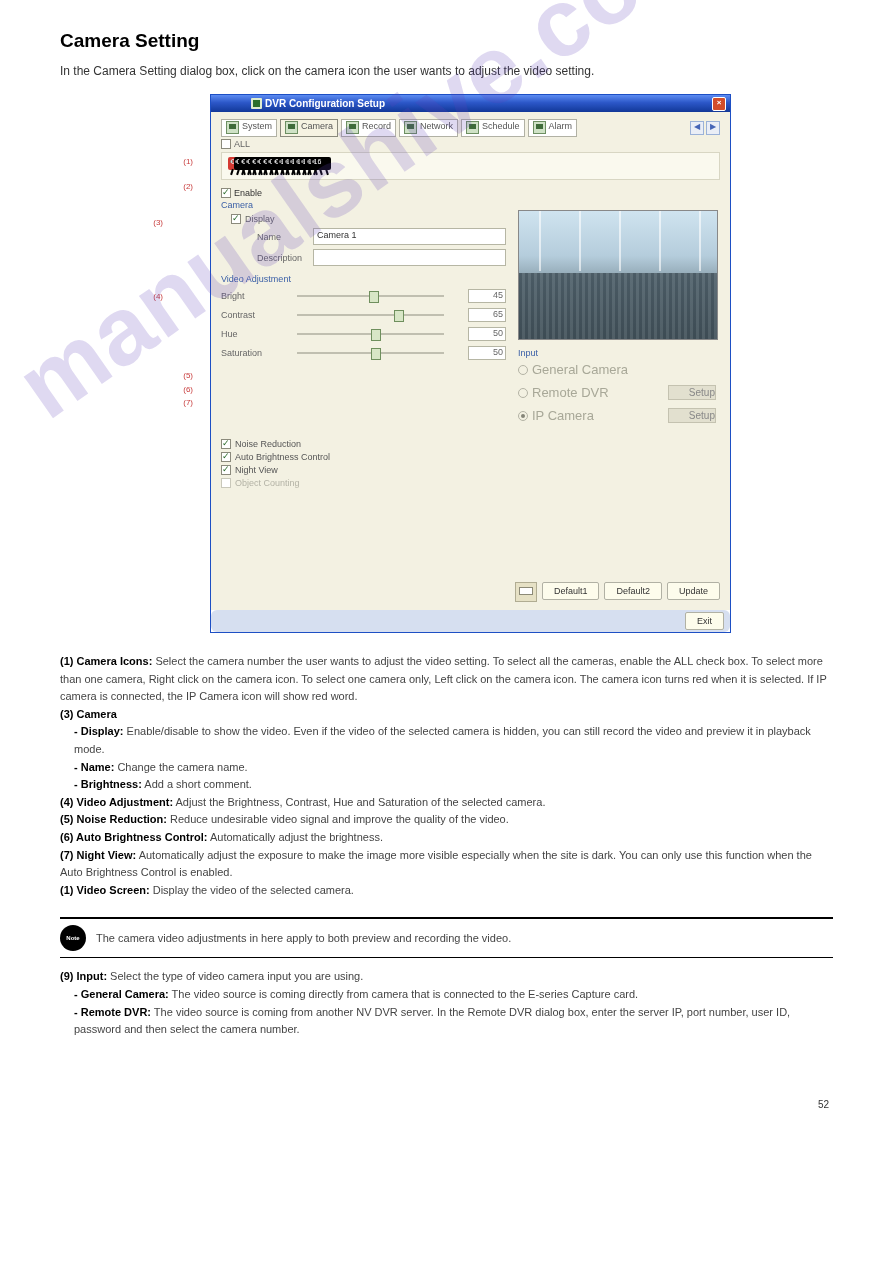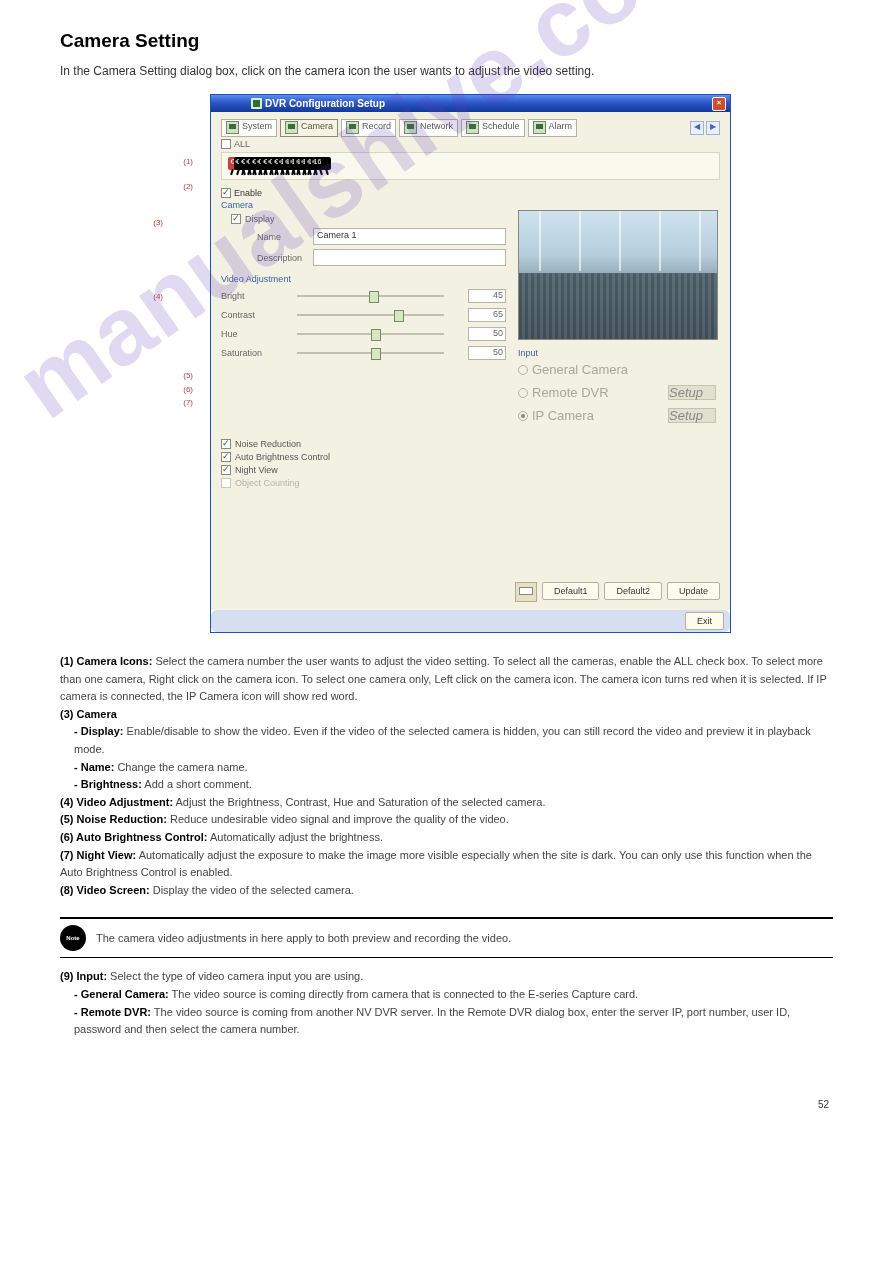--- a/index.html
+++ b/index.html
@@ -98,21 +98,21 @@
   .preview-lines { position:absolute; inset:0; }
   .preview-lines span { position:absolute; background:#fff; width:2px; height:60px; top:0; opacity:.6; }
   .preview-crowd { position:absolute; left:0; right:0; bottom:0; height:66px;
     background:repeating-linear-gradient(90deg,#33414a 0 3px,#4c5a62 3px 6px);
     opacity:.75;
   }
   .input-group-label { color:#3a5fa6; font-size:9px; margin:8px 0 4px; }
   .radio-row { display:flex; align-items:center; gap:4px; font-size:13px; color:#a8a898; margin:4px 0; }
   .radio-row .circle { width:8px; height:8px; border:1px solid #b3b3a5; border-radius:50%; }
   .radio-row.sel .circle::after { content:""; display:block; width:4px; height:4px; margin:2px; background:#858578; border-radius:50%; }
-  .setup-btn { width:46px; height:13px; background:#e2e0cf; border:1px solid #c4c2b0; font-size:13px; text-align:left; line-height:13px; color:#888;font-style:italic; }
+  .setup-btn { width:46px; height:13px; background:#e2e0cf; border:1px solid #c4c2b0; font-size:10px; text-align:right; line-height:13px; color:#888; }
   .chk-line { display:flex; align-items:flex-start; gap:4px; font-size:9px; color:#555; margin:3px 0; }
   .chk-line.disabled { color:#b4b3a6; }
   .chk-box { width:10px; height:10px; border:1px solid #8b8a7c; background:#fff; position:relative; box-sizing:border-box; }
   .chk-box.checked::after { content:"✓"; position:absolute; font-size:9px; line-height:8px; color:#2a6a2a; left:0; top:-1px; }
   .bottom-buttons { display:flex; gap:5px; justify-content:flex-end; margin-top:94px; }
   .printer-icon { width:20px; height:18px; background:#e6e1c5; border:1px solid #b0ac92; position:relative; }
   .printer-icon::after { content:""; position:absolute; top:4px; left:3px; right:3px; bottom:6px; background:#fff; border:1px solid #8c8a77; }
   .win-btn { height:18px; padding:0 11px; background:#fdfcec; border:1px solid #b1b1a4; border-radius:2px; font-size:9px; color:#333; }
   .exit-row { background:#d6dff0; padding:2px 6px; display:flex; justify-content:flex-end;border-radius:6px; }
   .callouts-left, .callouts-right { position:absolute; top:0; font-size:8px; color:#c83c3c; }
@@ -444,21 +444,21 @@
   <div class="footnotes">
     <div><b>(1) Camera Icons:</b> <span>Select the camera number the user wants to adjust the video setting. To select all the cameras, enable the ALL check box. To select more than one camera, Right click on the camera icon. To select one camera only, Left click on the camera icon. The camera icon turns red when it is selected. If IP camera is connected, the IP Camera icon will show red word.</span></div>
     <div><b>(3) Camera</b></div>
     <div style="padding-left:14px;"><b>- Display:</b><span> Enable/disable to show the video. Even if the video of the selected camera is hidden, you can still record the video and preview it in playback mode.</span></div>
     <div style="padding-left:14px;"><b>- Name:</b><span> Change the camera name.</span></div>
     <div style="padding-left:14px;"><b>- Brightness:</b><span> Add a short comment.</span></div>
     <div><b>(4) Video Adjustment:</b> <span>Adjust the Brightness, Contrast, Hue and Saturation of the selected camera.</span></div>
     <div><b>(5) Noise Reduction:</b> <span>Reduce undesirable video signal and improve the quality of the video.</span></div>
     <div><b>(6) Auto Brightness Control:</b> <span>Automatically adjust the brightness.</span></div>
     <div><b>(7) Night View:</b> <span>Automatically adjust the exposure to make the image more visible especially when the site is dark. You can only use this function when the Auto Brightness Control is enabled.</span></div>
-    <div><b>(8) Video Screen:</b> <span>Display the video of the selected camera.</span></div>
+    <div><b>(1) Video Screen:</b> <span>Display the video of the selected camera.</span></div>
 
     <div class="note-bar">
       <div class="note-dot">Note</div>
       <div class="tail-note">The camera video adjustments in here apply to both preview and recording the video.</div>
     </div>
 
     <div><b>(9) Input:</b> <span>Select the type of video camera input you are using.</span></div>
     <div style="padding-left:14px;"><b>- General Camera:</b><span> The video source is coming directly from camera that is connected to the E-series Capture card.</span></div>
     <div style="padding-left:14px;"><b>- Remote DVR:</b><span> The video source is coming from another NV DVR server. In the Remote DVR dialog box, enter the server IP, port number, user ID, password and then select the camera number.</span></div>
   </div>

